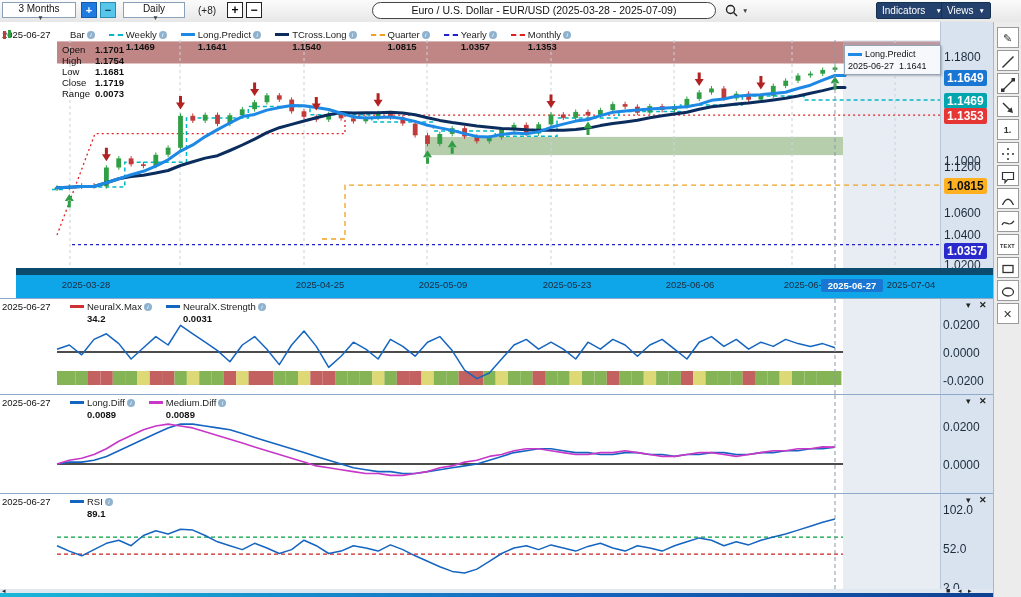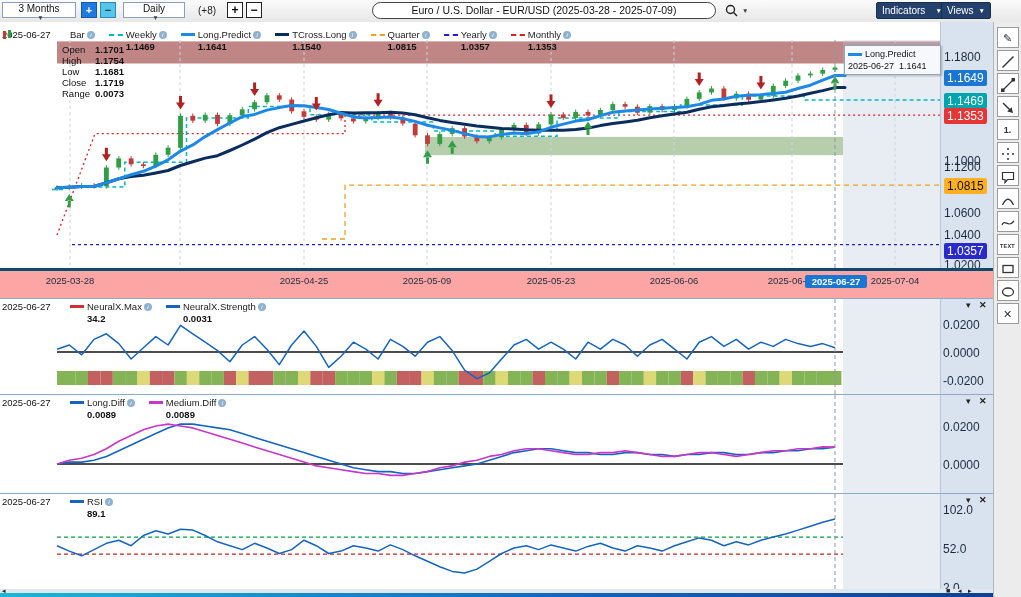--- a/index.html
+++ b/index.html
@@ -21,24 +21,24 @@
     border-radius:9px;background:#fff;font-size:10.5px;text-align:center;line-height:15px;color:#111;}
   #search{position:absolute;left:724px;top:3px;display:flex;align-items:center;cursor:pointer;}
   .navy{position:absolute;top:2px;height:17px;background:#24416e;color:#fff;border:1px solid #16304f;
     font-size:10px;border-radius:2px;padding:0 5px;display:flex;align-items:center;justify-content:space-between;cursor:pointer;}
   .navy .car{color:#fff;}
   
   .panel{position:absolute;left:0;width:993px;background:#fff;}
   .panel svg{position:absolute;left:0;top:0;}
   #panel2,#panel3,#panel4{border-top:1px solid #8fa9c9;box-sizing:border-box;}
   .ystrip{position:absolute;left:940px;top:0;width:53px;background:#d9e3f0;border-left:1px solid #b9c6d8;}
-  .xstrip{position:absolute;left:0;top:246px;width:993px;height:30px;background:#fca5a5;border-top:3px solid #0c4a6e;}
+  .xstrip{position:absolute;left:16px;top:246px;width:993px;height:30px;background:#0ea5e9;border-top:7px solid #0c4a6e;}
   .ylab{position:absolute;left:943px;font-size:12px;color:#1c2a3a;white-space:nowrap;}
   #main-yaxis .ylab{left:3px;}
-  .ylab.badge{padding:1px 3px;border-radius:2px;font-weight:normal;}
+  .ylab.badge{padding:1px 3px;border-radius:2px;font-weight:bold;}
   .xlab{position:absolute;top:4px;width:72px;text-align:center;font-size:9.5px;color:#1c2a3a;}
   .xlab.selx{background:#1976d2;color:#fff;font-weight:bold;border-radius:2px;width:62px;padding:1px 0;margin-left:6px;}
   
   .phead{position:absolute;left:2px;top:2px;display:flex;gap:14px;align-items:flex-start;z-index:5;}
   #main-legend{top:7px;}
   .pdate{font-size:9.5px;color:#111;width:54px;}
   .lgi-top{display:flex;align-items:center;font-size:9.5px;color:#222;white-space:nowrap;}
   .lgv{font-size:9.5px;font-weight:bold;margin-left:17px;margin-top:1px;}
   .dash{display:inline-block;width:14px;height:3px;margin-right:3px;background:#888;}
   .dash.dashed{height:0;background:none!important;border-top:2px dashed #888;}

